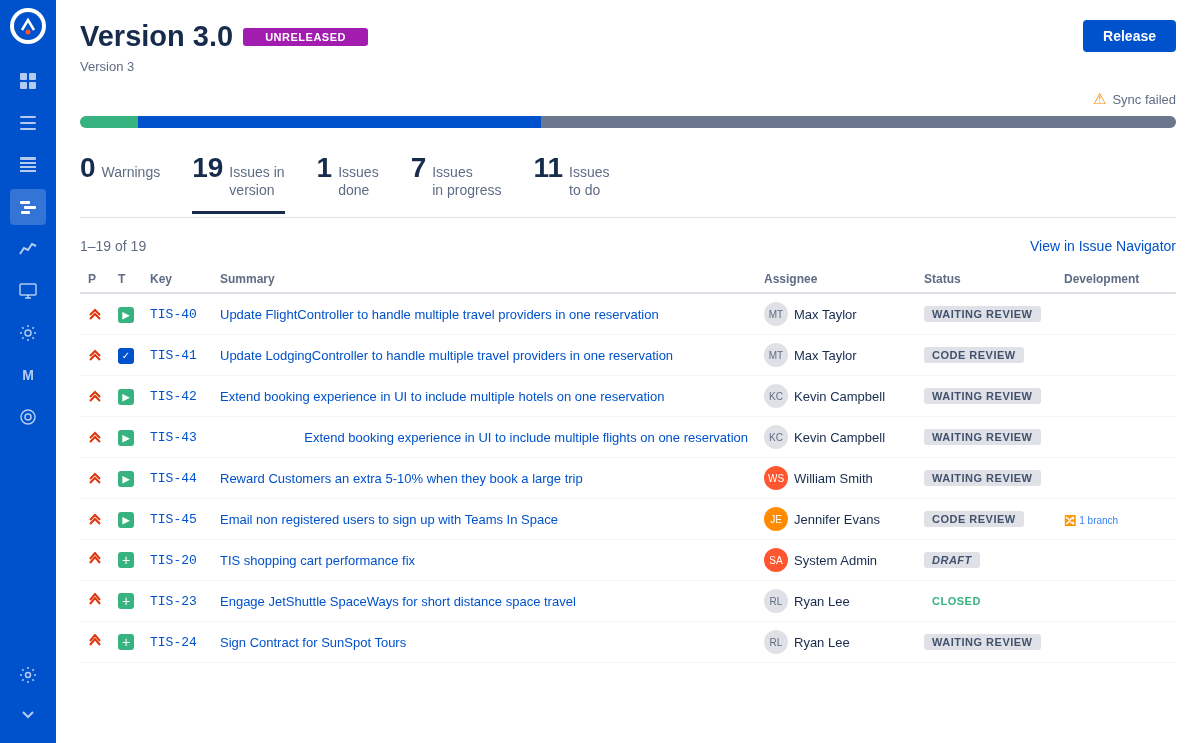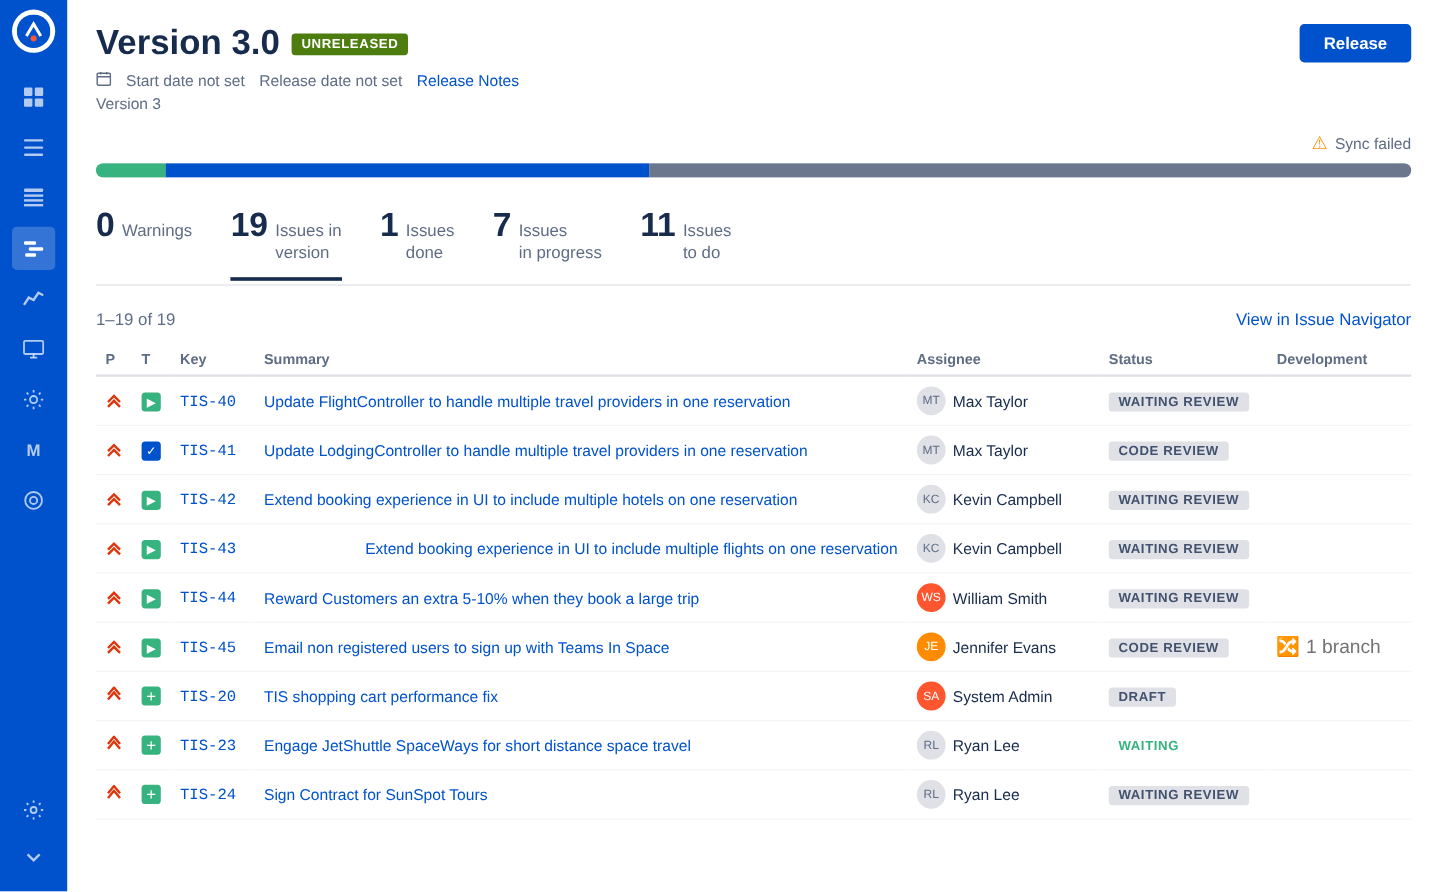--- a/index.html
+++ b/index.html
@@ -56,25 +56,25 @@
       align-items: center;
       gap: 10px;
       margin-bottom: 6px;
     }
     .version-title {
       font-size: 29px;
       font-weight: 600;
       color: #172b4d;
     }
     .badge-unreleased {
-      background: #4d7c0f;
+      background: #a21caf;
       color: #fff;
       font-size: 11px;
       font-weight: 700;
-      padding: 3px 8px;
+      padding: 3px 22px;
       border-radius: 3px;
       letter-spacing: 0.5px;
     }
     .header-meta {
       display: flex;
       align-items: center;
       gap: 12px;
       font-size: 13px;
       color: #5e6c84;
     }
@@ -191,24 +191,24 @@
       display: inline-block;
       padding: 2px 8px;
       border-radius: 3px;
       font-size: 11px;
       font-weight: 700;
       letter-spacing: 0.5px;
       white-space: nowrap;
     }
     .badge-waiting { background: #dfe1e6; color: #42526e; }
     .badge-code-review { background: #dfe1e6; color: #42526e; }
-    .badge-draft { background: #dfe1e6; color: #42526e; }
+    .badge-draft { background: #dfe1e6; color: #42526e; font-style: italic; }
     .badge-closed { background: transparent; color: #36b37e; font-weight: 700; border: none; }
 
-    .dev-branch { color: #737373; font-size: 16px; }
+    .dev-branch { color: #3b82f6; font-size: 10px; }
   </style>
 </head>
 <body>
 
 <nav class="sidebar">
   <div class="sidebar-logo">
     <svg viewBox="0 0 28 28" fill="none">
       <circle cx="14" cy="14" r="14" fill="#0052cc"></circle>
       <path d="M8 18 L14 8 L20 18" stroke="#fff" stroke-width="2.5" fill="none"></path>
       <circle cx="14" cy="20" r="2.5" fill="#ff5630"></circle>
@@ -286,33 +286,20 @@
   </div>
 </nav>
 
 <main class="main">
 
   <div class="page-header">
     <div class="header-left">
       <div class="version-title-row">
         <h1 class="version-title">Version 3.0</h1>
         <span class="badge-unreleased">UNRELEASED</span>
-      </div>
-      <div class="header-meta">
-        <span style="color:#5e6c84;">
-          <svg width="13" height="13" viewBox="0 0 13 13" fill="currentColor">
-              <rect x="1" y="2" width="11" height="10" rx="1" fill="none" stroke="#5e6c84" stroke-width="1.2"></rect>
-              <line x1="4" y1="1" x2="4" y2="3" stroke="#5e6c84" stroke-width="1.2"></line>
-              <line x1="9" y1="1" x2="9" y2="3" stroke="#5e6c84" stroke-width="1.2"></line>
-              <line x1="1" y1="5" x2="12" y2="5" stroke="#5e6c84" stroke-width="1.2"></line>
-            </svg>
-        </span>
-        <span>Start date not set</span>
-        <span>Release date not set</span>
-        <a class="release-notes-link">Release Notes</a>
       </div>
       <div class="version-sub">Version 3</div>
     </div>
     <button class="release-button">Release</button>
   </div>
 
   <div class="sync-failed-row">
     <span class="sync-warning-icon">⚠</span>
     <span>Sync failed</span>
   </div>
@@ -490,21 +477,21 @@
             </svg></td>
     <td class="col-t"><span style="background:#36b37e;color:#fff;width:16px;height:16px;border-radius:3px;display:inline-flex;align-items:center;justify-content:center;font-size:14px;line-height:1;font-weight:300;">+</span></td>
     <td class="col-key"><a href="#">TIS-23</a></td>
     <td style="color:#0052cc;cursor:pointer;">Engage JetShuttle SpaceWays for short distance space travel</td>
     <td class="col-assignee">
       <div class="assignee-cell">
         <div class="avatar" style="background:#dfe1e6;color:#5e6c84;">RL</div>
         <span>Ryan Lee</span>
       </div>
     </td>
-    <td class="col-status"><span class="status-badge badge-closed" style="color:#36b37e;font-weight:700;">WAITING</span></td>
+    <td class="col-status"><span class="status-badge badge-closed" style="color:#36b37e;font-weight:700;">CLOSED</span></td>
     <td class="col-dev"></td>
   </tr>
         <tr>
     <td class="col-p"><svg width="14" height="14" viewBox="0 0 14 14">
               <path d="M2 11 L7 5 L12 11" stroke="#de350b" stroke-width="2" fill="none"></path>
               <path d="M2 7 L7 1 L12 7" stroke="#de350b" stroke-width="2" fill="none"></path>
             </svg></td>
     <td class="col-t"><span style="background:#36b37e;color:#fff;width:16px;height:16px;border-radius:3px;display:inline-flex;align-items:center;justify-content:center;font-size:14px;line-height:1;font-weight:300;">+</span></td>
     <td class="col-key"><a href="#">TIS-24</a></td>
     <td style="color:#0052cc;cursor:pointer;">Sign Contract for SunSpot Tours</td>

